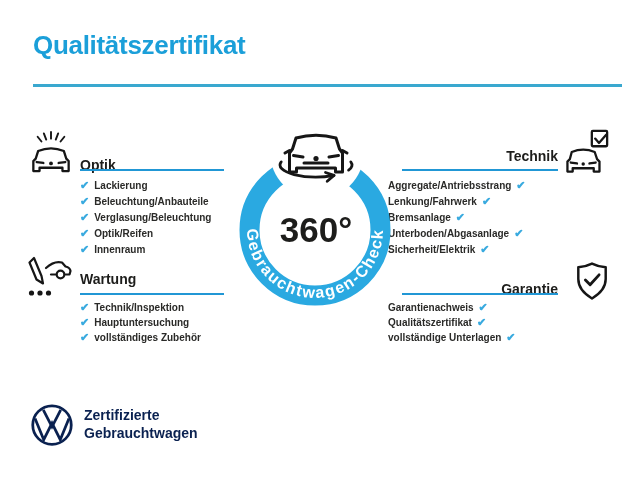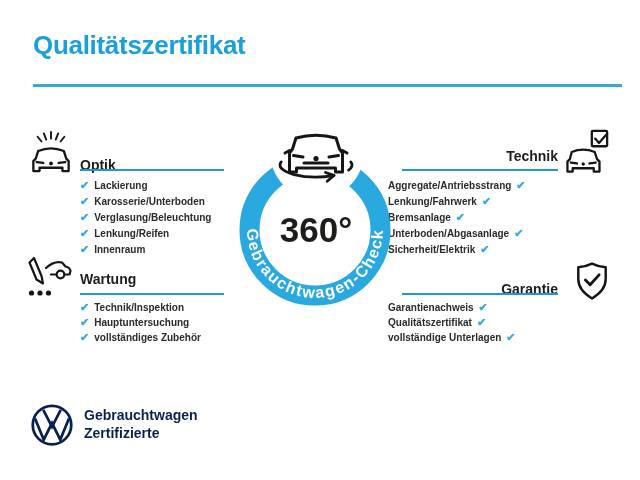--- a/index.html
+++ b/index.html
@@ -77,29 +77,29 @@
 
   <div class="abs sec-head" style="left:80px;top:148px;margin-top:9px;">Optik</div>
   <div class="abs sec-rule" style="left:80px;top:169px;width:144px;"></div>
   <ul class="abs checks lh16" style="left:80px;top:177px;width:170px;">
       <li>
         <span class="chk">✔</span>
         <span>Lackierung</span>
       </li>
       <li>
         <span class="chk">✔</span>
-        <span>Karosserie/Unterboden</span>
+        <span>Beleuchtung/Anbauteile</span>
       </li>
       <li>
         <span class="chk">✔</span>
         <span>Verglasung/Beleuchtung</span>
       </li>
       <li>
         <span class="chk">✔</span>
-        <span>Lenkung/Reifen</span>
+        <span>Optik/Reifen</span>
       </li>
       <li>
         <span class="chk">✔</span>
         <span>Innenraum</span>
       </li>
     </ul>
 
   <div class="abs sec-head" style="right:82px;top:148px;">Technik</div>
   <div class="abs sec-rule" style="left:402px;top:169px;width:156px;"></div>
   <ul class="abs checks lh16 right" style="right:82px;top:177px;width:170px;">
@@ -184,17 +184,17 @@
   </div>
 
   <div class="abs" style="left:30px;top:403px;width:44px;height:44px;">
     <svg width="44" height="44" viewBox="0 0 48 48" fill="none" stroke="#0a2150" stroke-width="3" stroke-linejoin="miter">
       <circle cx="24" cy="24" r="21"></circle>
       <path d="M14.5 7.5 L24 26 L33.5 7.5"></path>
       <path d="M5.5 17 L15 40 L24 22 L33 40 L42.5 17"></path>
     </svg>
   </div>
   <div class="abs brand">
+    <div>Zertifizierte</div>
     <div>Gebrauchtwagen</div>
-    <div>Zertifizierte</div>
   </div>
 
 </div>
 
 </body></html>

